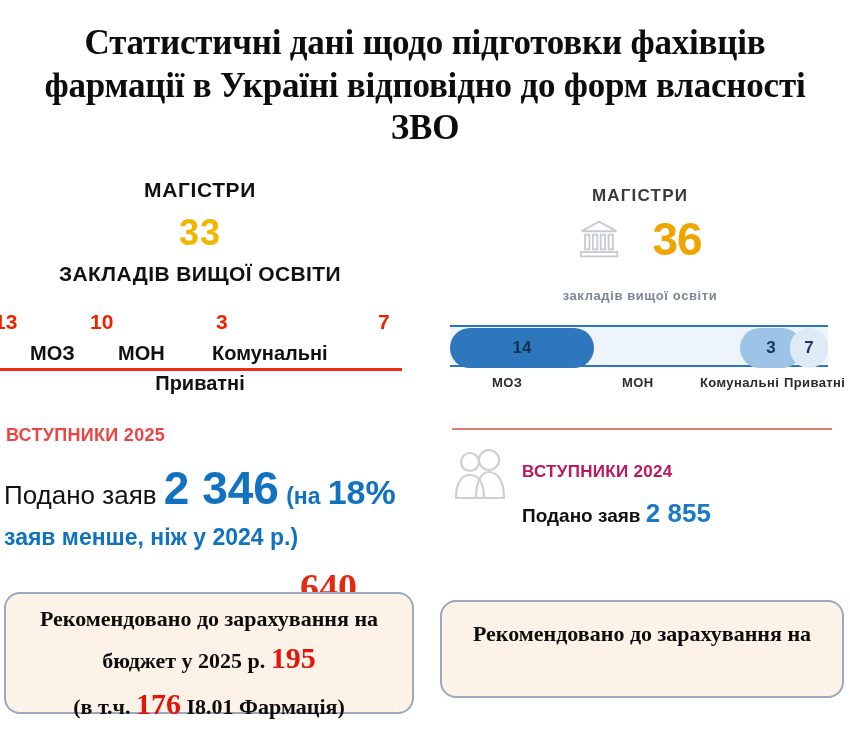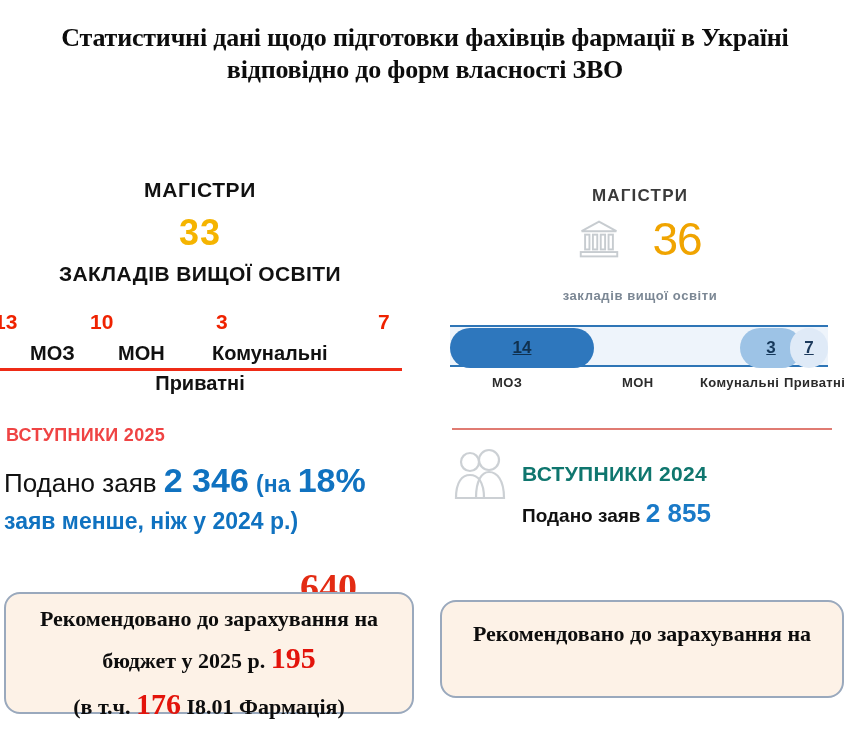--- a/index.html
+++ b/index.html
@@ -17,21 +17,21 @@
 
   
   .title {
     position: absolute;
     top: 22px;
     left: 0;
     width: 850px;
     text-align: center;
     font-family: "Liberation Serif", serif;
     font-weight: bold;
-    font-size: 26px;
+    font-size: 35px;
     line-height: 1.22;
     color: #0d0d0d;
     letter-spacing: -0.2px;
     padding: 0 18px;
     box-sizing: border-box;
   }
 
   
   .panel-left {
     position: absolute;
@@ -152,21 +152,21 @@
     left: 4px;
     width: 416px;
     font-size: 26px;
     line-height: 1.32;
     color: #111;
     font-weight: 500;
   }
   .l-apps .big-blue {
     color: #1072c0;
     font-weight: bold;
-    font-size: 34px;
+    font-size: 46px;
   }
   .l-apps .blue-small {
     color: #1072c0;
     font-weight: bold;
     font-size: 23px;
   }
   .l-apps .pct {
     color: #1072c0;
     font-weight: bold;
     font-size: 34px;
@@ -242,21 +242,21 @@
     gap: 2px;
   }
   .bank-icon {
     width: 42px;
     height: 40px;
     flex: 0 0 auto;
     opacity: 0.55;
   }
   .r-count {
     font-size: 46px;
-    font-weight: normal;
+    font-weight: bold;
     color: #f0a400;
     letter-spacing: -1px;
     line-height: 1;
     margin-left: 30px;
   }
   .r-count-sub {
     position: absolute;
     top: 118px;
     left: 0;
     width: 420px;
@@ -283,21 +283,20 @@
     position: absolute;
     top: 1px;
     height: 40px;
     border-radius: 21px;
     display: flex;
     align-items: center;
     justify-content: center;
     font-size: 17px;
     font-weight: bold;
     box-sizing: border-box;
-    text-decoration: underline;
   }
   .seg.s1 { left: 0;    width: 144px; background: #2e77bd; color: #10314f; }
   .seg.s2 { left: 160px; width: 122px; background: #da1f0c; color: #ffffff; }
   .seg.s3 { left: 290px; width: 62px;  background: #9dc3e6; color: #16385a; }
   .seg.s4 { left: 340px; width: 38px;  background: #dfeaf7; color: #1d3a5c; }
 
   .bar-labels {
     position: absolute;
     top: 205px;
     left: 20px;
@@ -330,23 +329,23 @@
     top: 278px;
     left: 22px;
     width: 56px;
     height: 54px;
     opacity: 0.5;
   }
   .r-entrants-title {
     position: absolute;
     top: 292px;
     left: 92px;
-    font-size: 21px;
-    font-weight: bold;
-    color: #0f766e;
+    font-size: 17px;
+    font-weight: bold;
+    color: #be185d;
     letter-spacing: 0.3px;
   }
   .r-apps {
     position: absolute;
     top: 328px;
     left: 92px;
     font-size: 19px;
     font-weight: bold;
     color: #111;
   }

